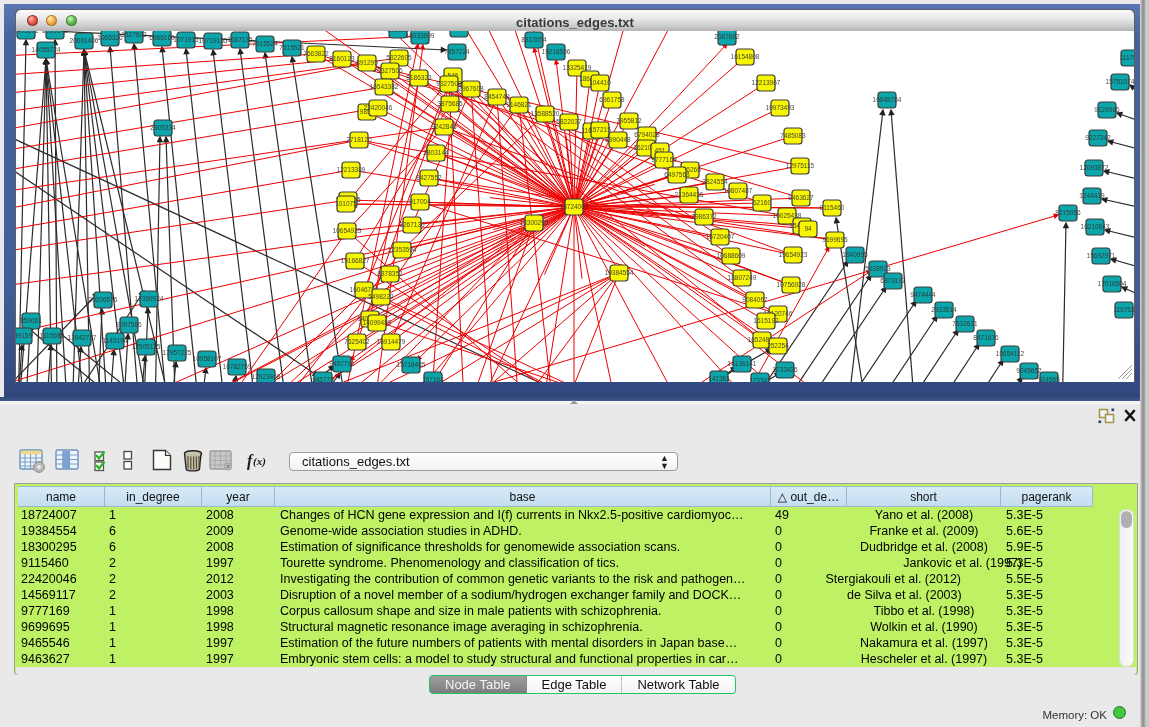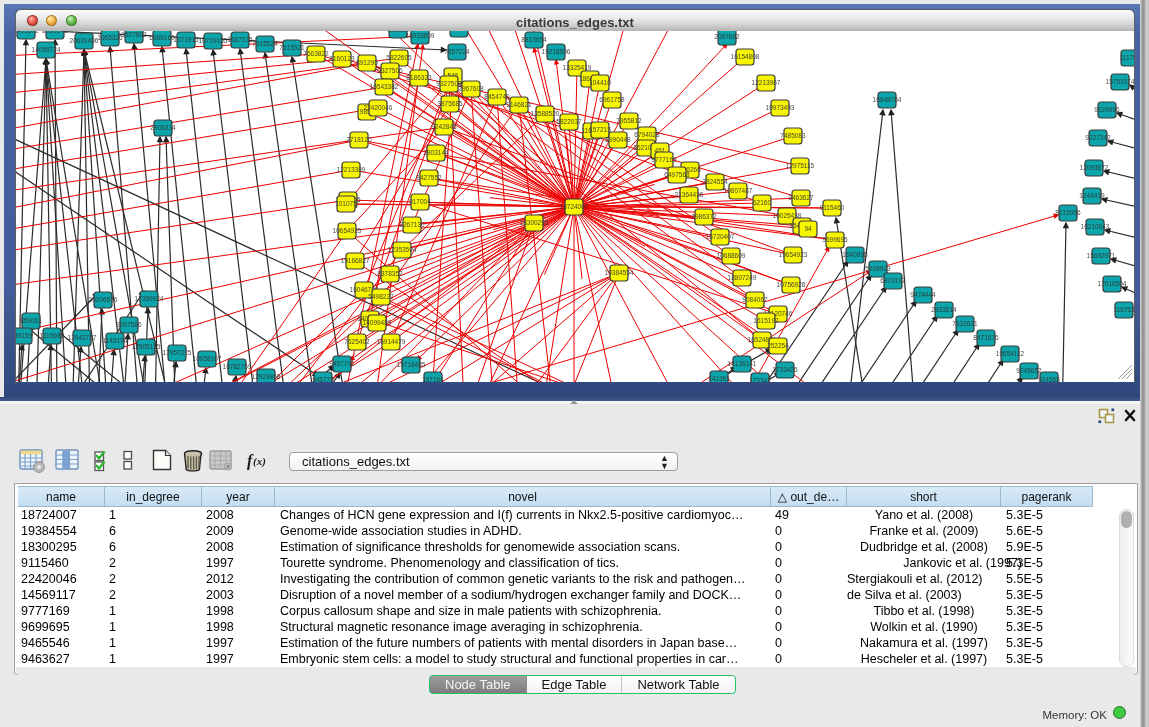--- a/index.html
+++ b/index.html
@@ -20,21 +20,21 @@
 
 #tpanel{position:absolute;left:0;top:397px;width:1140px;height:330px;background:#e9e9e9}
 #tp-blue{position:absolute;left:0;top:0;width:100%;height:4px;background:linear-gradient(180deg,#33497c,#41598f)}#tp-top{position:absolute;left:0;top:4px;width:100%;height:3px;background:#f5f5f5}
 #tp-caret{position:absolute;left:570px;top:400px;width:0;height:0;border-left:4px solid transparent;border-right:4px solid transparent;border-bottom:4px solid #999}
 #tp-bar{position:absolute;left:0;top:7px;width:100%;height:27px;background:linear-gradient(180deg,#ececec,#dedede);border-bottom:1px solid #c0c0c0}
 #tp-bar .cap{position:absolute;left:10px;top:6px;font-size:13px;color:#222}
 #toolbar{position:absolute;left:0;top:35px;width:100%;height:48px;background:#e9e9e9}
 #combo{position:absolute;left:289px;top:20px;width:389px;height:19px;background:linear-gradient(180deg,#ffffff,#f2f2f2);border:1px solid #9c9c9c;border-radius:4px;font-size:13px;color:#111;line-height:17px;padding-left:12px}
 #combo .arr{position:absolute;right:8px;top:1px;font-size:9px;color:#222;line-height:8px}
 
-#tbl{position:absolute;left:14px;top:86px;width:1124px;height:192px;background:#ffffff;border:1px solid #9e9e9e;border-radius:0 0 3px 3px}
+#tbl{position:absolute;left:14px;top:86px;width:1124px;height:192px;background:#bef264;border:1px solid #9e9e9e;border-radius:0 0 3px 3px}
 .hrow{position:absolute;left:1px;top:2px;height:21px}
 .hcell{position:absolute;top:0;height:21px;background:linear-gradient(180deg,#d8eaf7,#c3ddf0);border-right:1px solid #9bb8cd;border-top:1px solid #9bb8cd;border-bottom:1px solid #9bb8cd;font-size:12px;color:#111;text-align:center;line-height:20px}
 .rows{position:absolute;left:1px;top:23px;right:18px;font-size:12.5px;color:#000}
 .r{position:absolute;height:16px;line-height:16px;white-space:nowrap}
 .c{position:absolute;top:0;height:16px;overflow:hidden}
 #tfoot{position:absolute;left:1px;right:1px;top:183px;height:8px;background:#e9e9e9;border-radius:0 0 3px 3px}
 #vsb{position:absolute;right:3px;top:25px;width:15px;height:158px;background:linear-gradient(90deg,#efefef,#fafafa);border:1px solid #dcdcdc;border-radius:7px}
 #vsb .thumb{position:absolute;left:1px;top:1px;width:11px;height:17px;background:#b0b0b0;border-radius:6px}
 
 #tp-icons{position:absolute;right:2px;top:10px;width:40px;height:18px}
@@ -664,21 +664,21 @@
  <text x="239" y="16" font-family="Liberation Serif,serif" font-style="italic" font-weight="bold" font-size="11" fill="#1a1a1a">(x)</text>
 </g>
         </svg>
       <div id="combo">citations_edges.txt<span class="arr">▲<br>▼</span></div>
     </div>
     <div id="tbl">
       <div class="hrow">
           <div class="hcell" style="left:2px;width:87px">name</div>
           <div class="hcell" style="left:89px;width:97px">in_degree</div>
           <div class="hcell" style="left:186px;width:73px">year</div>
-          <div class="hcell" style="left:259px;width:496px">novel</div>
+          <div class="hcell" style="left:259px;width:496px">base</div>
           <div class="hcell" style="left:755px;width:76px">△ out_de…</div>
           <div class="hcell" style="left:831px;width:154px">short</div>
           <div class="hcell" style="left:985px;width:92px">pagerank</div>
         </div>
       <div class="rows">
           <div class="r" style="top:0px">
             <span class="c" style="left:5px;width:80px">18724007</span>
             <span class="c" style="left:93px;width:60px">1</span>
             <span class="c" style="left:190px;width:60px">2008</span>
             <span class="c" style="left:264px;width:492px">Changes of HCN gene expression and I(f) currents in Nkx2.5-positive cardiomyoc…</span>
@@ -712,21 +712,21 @@
             <span class="c" style="left:759px;width:70px">0</span>
             <span class="c" style="left:852px;width:154px;text-align:right">Jankovic et al. (1997)</span>
             <span class="c" style="left:990px;width:85px">5.3E-5</span>
           </div>
           <div class="r" style="top:64px">
             <span class="c" style="left:5px;width:80px">22420046</span>
             <span class="c" style="left:93px;width:60px">2</span>
             <span class="c" style="left:190px;width:60px">2012</span>
             <span class="c" style="left:264px;width:492px">Investigating the contribution of common genetic variants to the risk and pathogen…</span>
             <span class="c" style="left:759px;width:70px">0</span>
-            <span class="c" style="left:831px;width:154px;text-align:left">Stergiakouli et al. (2012)</span>
+            <span class="c" style="left:791px;width:154px;text-align:right">Stergiakouli et al. (2012)</span>
             <span class="c" style="left:990px;width:85px">5.5E-5</span>
           </div>
           <div class="r" style="top:80px">
             <span class="c" style="left:5px;width:80px">14569117</span>
             <span class="c" style="left:93px;width:60px">2</span>
             <span class="c" style="left:190px;width:60px">2003</span>
             <span class="c" style="left:264px;width:492px">Disruption of a novel member of a sodium/hydrogen exchanger family and DOCK…</span>
             <span class="c" style="left:759px;width:70px">0</span>
             <span class="c" style="left:831px;width:154px;text-align:left">de Silva et al. (2003)</span>
             <span class="c" style="left:990px;width:85px">5.3E-5</span>

